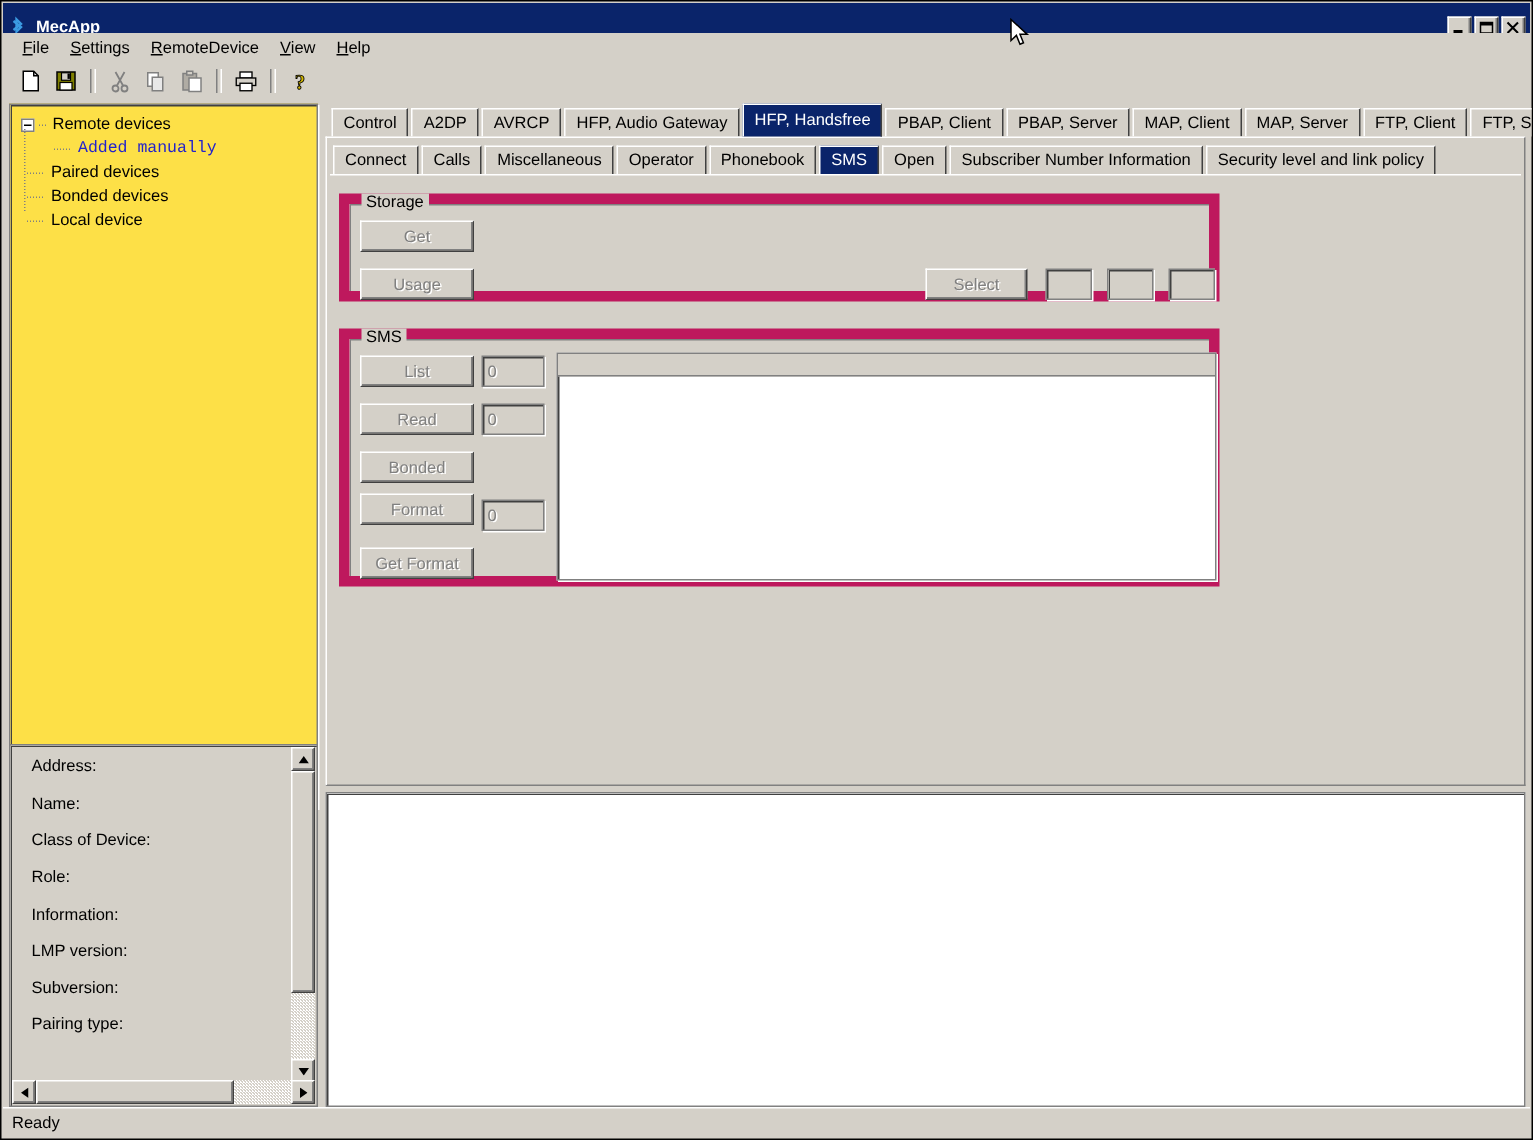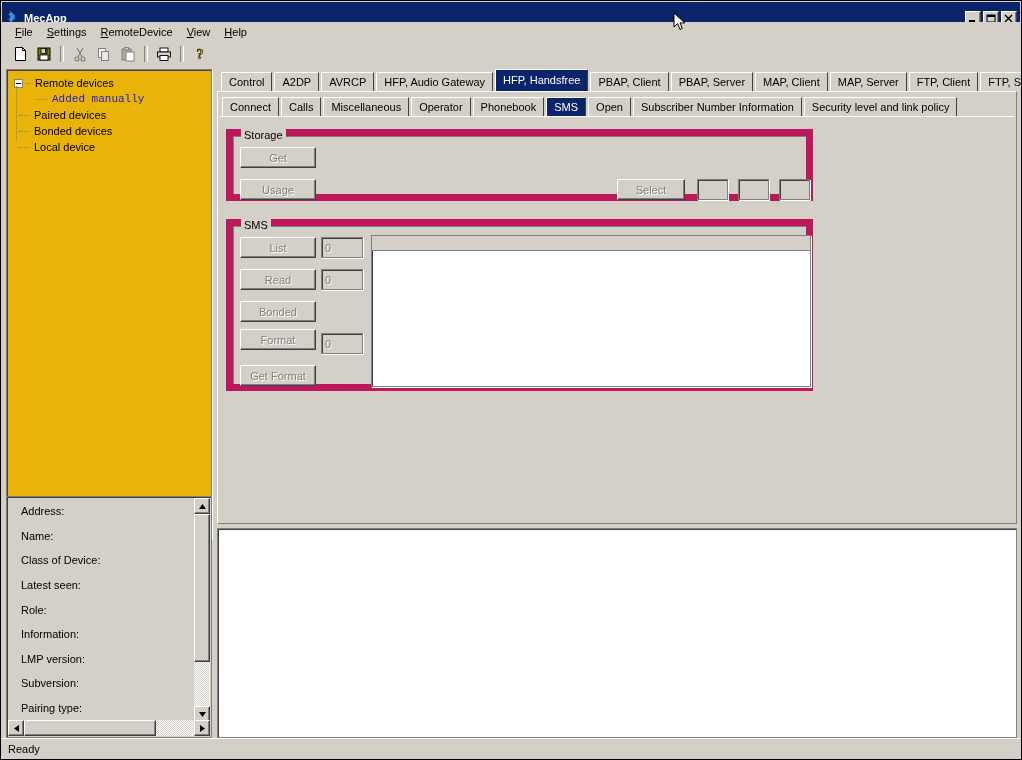--- a/index.html
+++ b/index.html
@@ -87,21 +87,21 @@
     width: 1px; height: 16px; margin: 0 4px;
     border-left: 1px solid #808080;
     border-right: 1px solid #ffffff;
     width: 2px;
   }
 
   
   .treepanel {
     position: absolute; left: 5px; top: 68px;
     width: 206px; height: 470px;
-    background: #eab308;
+    background: #fde047;
     border: 1px solid #808080;
     box-shadow: inset 1px 1px 0 #404040, 1px 1px 0 #ffffff;
     box-sizing: border-box;
     overflow: hidden;
   }
   .tree { padding: 5px 0 0 6px; position: relative; }
   .tnode {
     display: flex; align-items: center;
     height: 16px; font-size: 11px; position: relative;
   }
@@ -453,23 +453,20 @@
   <div class="detailpanel">
     <div class="detail-inner">
       <div class="drow">
           <span>Address:</span>
         </div>
       <div class="drow">
           <span>Name:</span>
         </div>
       <div class="drow">
           <span>Class of Device:</span>
-        </div>
-      <div class="drow">
-          <span>Latest seen:</span>
         </div>
       <div class="drow">
           <span>Role:</span>
         </div>
       <div class="drow">
           <span>Information:</span>
         </div>
       <div class="drow">
           <span>LMP version:</span>
         </div>

